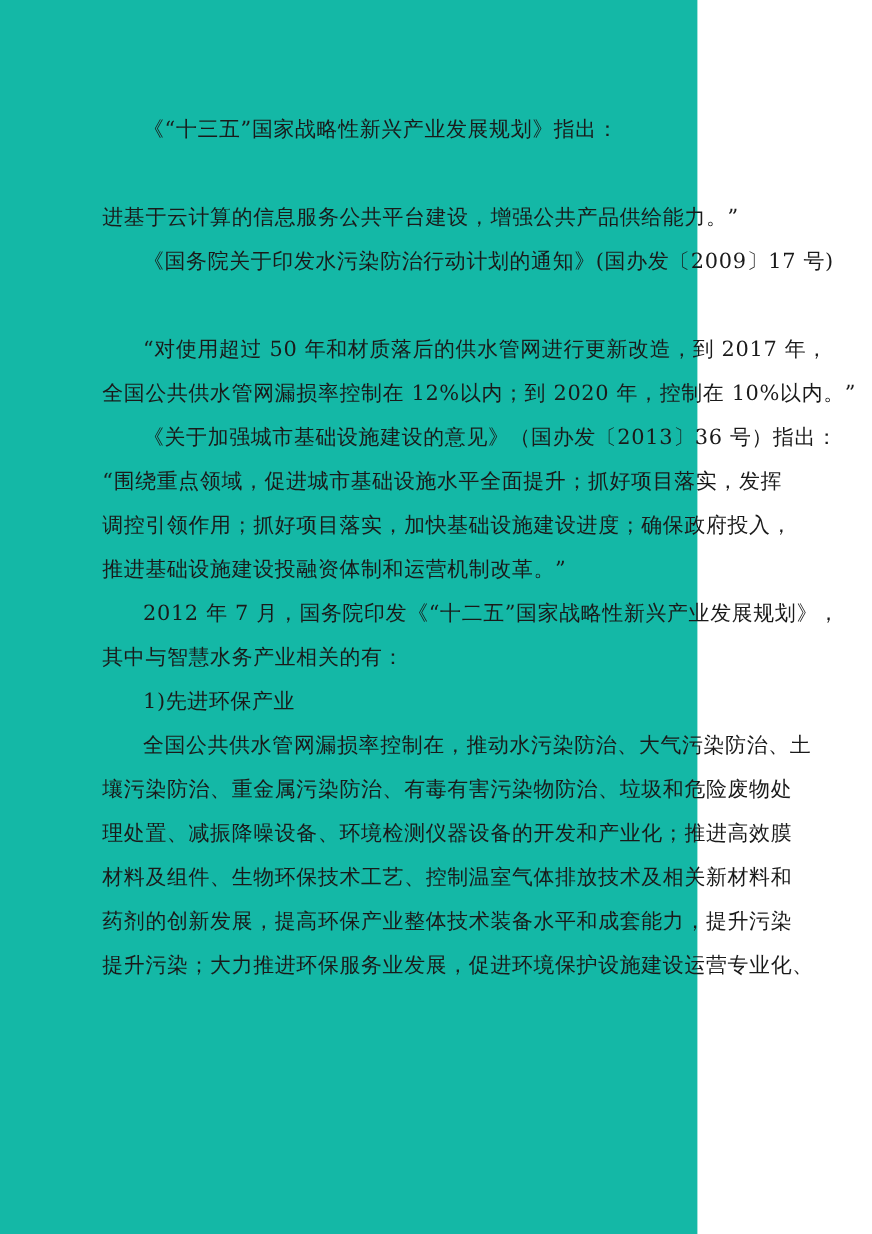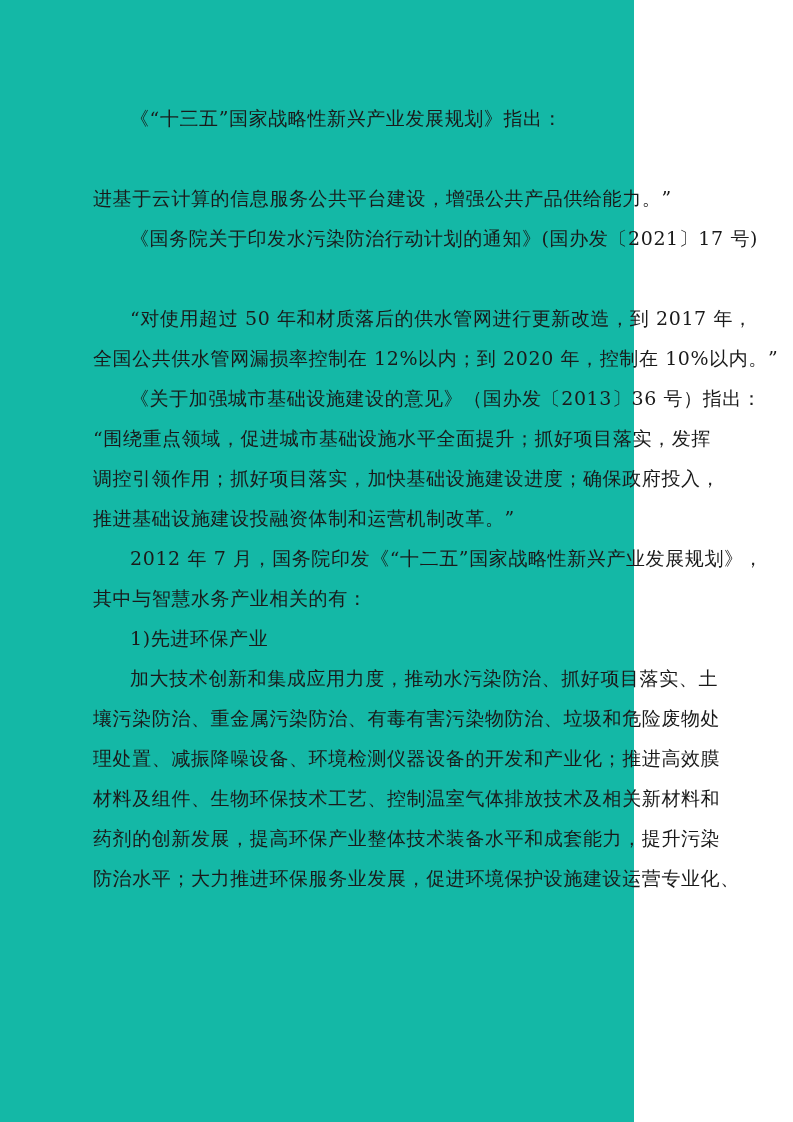--- a/index.html
+++ b/index.html
@@ -39,37 +39,37 @@
   </style>
 </head>
 <body>
 
 <div class="page">
 
   <div class="line indent" style="top:106px">《“十三五”国家战略性新兴产业发展规划》指出：</div>
 
   <div class="line" style="top:186px">进基于云计算的信息服务公共平台建设，增强公共产品供给能力。”</div>
 
-  <div class="line indent justify" style="top:226px">《国务院关于印发水污染防治行动计划的通知》(国办发〔2021〕17 号)</div>
+  <div class="line indent justify" style="top:226px">《国务院关于印发水污染防治行动计划的通知》(国办发〔2009〕17 号)</div>
 
   <div class="line indent justify" style="top:306px">“对使用超过 50 年和材质落后的供水管网进行更新改造，到 2017 年，</div>
   <div class="line justify" style="top:346px">全国公共供水管网漏损率控制在 12%以内；到 2020 年，控制在 10%以内。”</div>
 
   <div class="line indent justify" style="top:386px">《关于加强城市基础设施建设的意见》（国办发〔2013〕36 号）指出：</div>
 
   <div class="line justify" style="top:426px">“围绕重点领域，促进城市基础设施水平全面提升；抓好项目落实，发挥</div>
   <div class="line justify" style="top:466px">调控引领作用；抓好项目落实，加快基础设施建设进度；确保政府投入，</div>
   <div class="line" style="top:506px">推进基础设施建设投融资体制和运营机制改革。”</div>
 
   <div class="line indent justify" style="top:546px">2012 年 7 月，国务院印发《“十二五”国家战略性新兴产业发展规划》，</div>
   <div class="line" style="top:586px">其中与智慧水务产业相关的有：</div>
 
   <div class="line indent" style="top:626px">1)先进环保产业</div>
 
-  <div class="line indent justify" style="top:666px">加大技术创新和集成应用力度，推动水污染防治、抓好项目落实、土</div>
+  <div class="line indent justify" style="top:666px">全国公共供水管网漏损率控制在，推动水污染防治、大气污染防治、土</div>
   <div class="line justify" style="top:706px">壤污染防治、重金属污染防治、有毒有害污染物防治、垃圾和危险废物处</div>
   <div class="line justify" style="top:746px">理处置、减振降噪设备、环境检测仪器设备的开发和产业化；推进高效膜</div>
   <div class="line justify" style="top:786px">材料及组件、生物环保技术工艺、控制温室气体排放技术及相关新材料和</div>
   <div class="line justify" style="top:826px">药剂的创新发展，提高环保产业整体技术装备水平和成套能力，提升污染</div>
-  <div class="line justify" style="top:866px">防治水平；大力推进环保服务业发展，促进环境保护设施建设运营专业化、</div>
+  <div class="line justify" style="top:866px">提升污染；大力推进环保服务业发展，促进环境保护设施建设运营专业化、</div>
 
 
 </div>
 
 </body></html>

